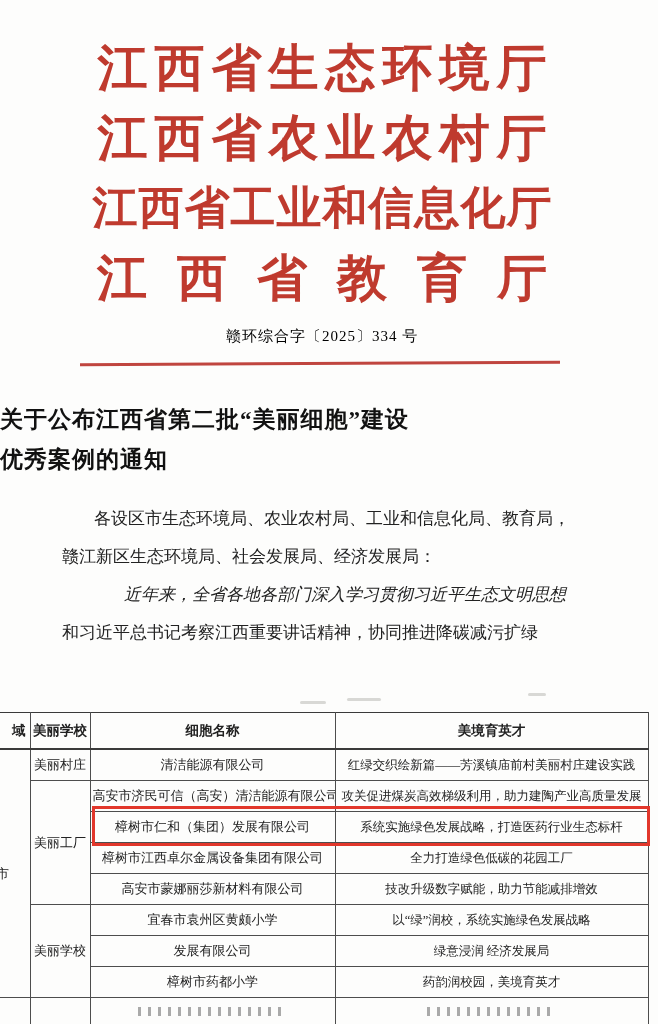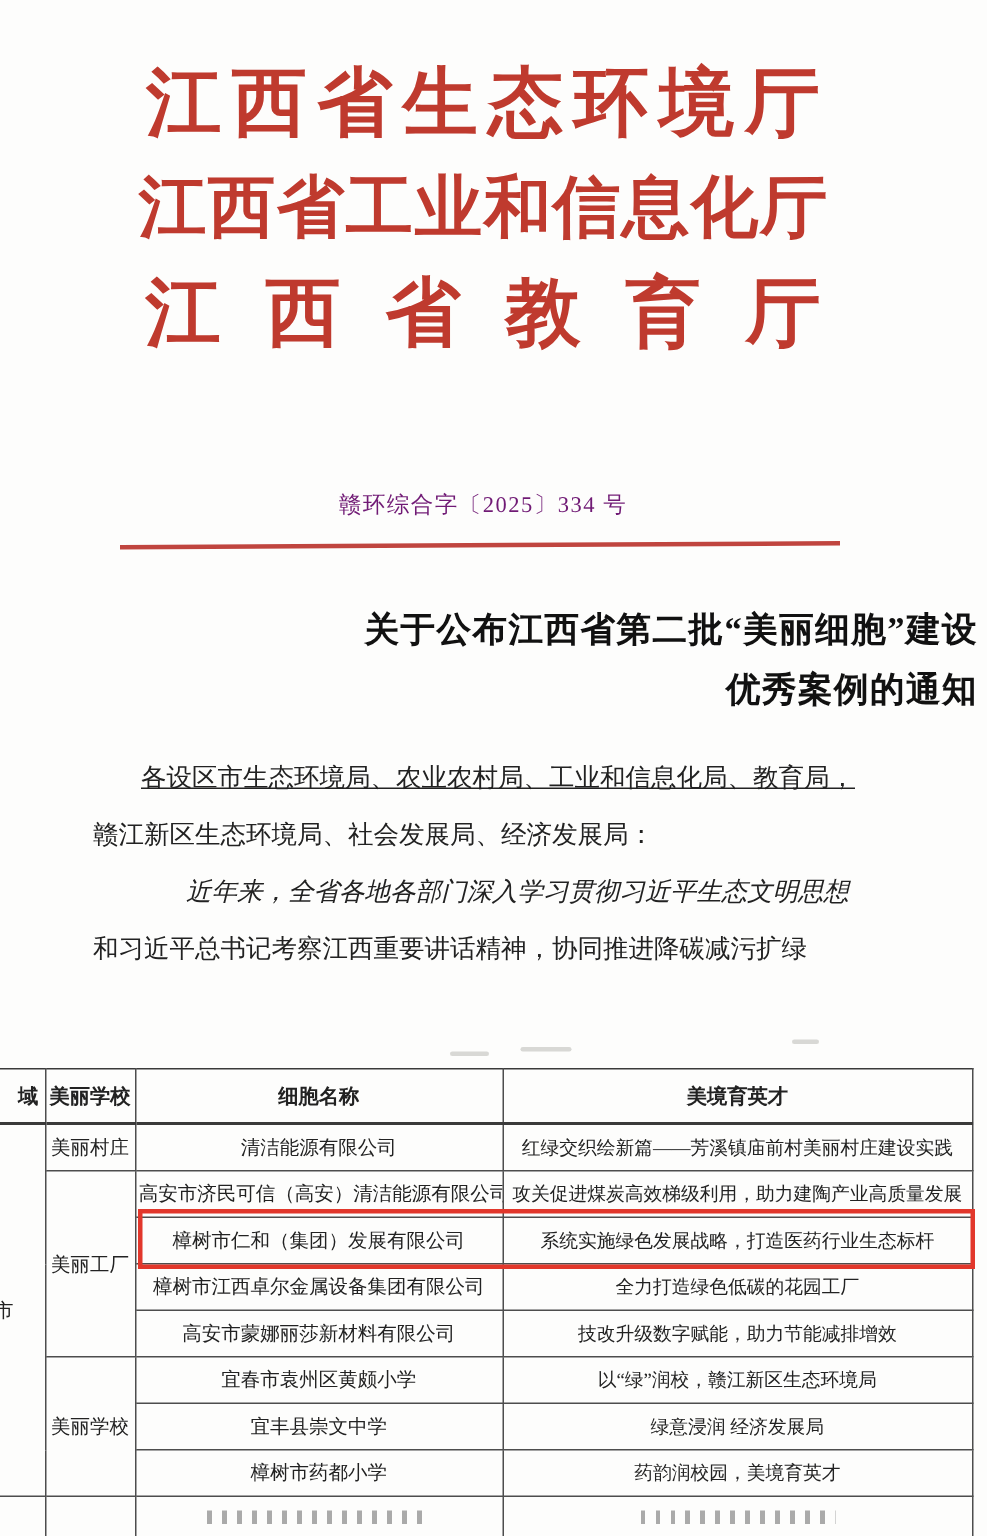--- a/index.html
+++ b/index.html
@@ -17,39 +17,39 @@
   .agency{
     font-weight:bold;color:#bf3a2e;font-size:50px;line-height:57px;
     white-space:nowrap;margin-bottom:13px;
   }
   .a1,.a2{letter-spacing:7px;margin-right:-7px;}
   .a3{font-size:45px;letter-spacing:1px;margin-right:-1px;}
   .a4{letter-spacing:30px;margin-right:-30px;}
   
   .doc-number{
     position:absolute;top:327px;left:0;right:14px;text-align:center;
-    font-size:15px;letter-spacing:1px;color:#701a75;
+    font-size:15px;letter-spacing:1px;color:#000000;
   }
   
   .red-rule{
     position:absolute;top:362px;left:80px;width:480px;height:2.5px;
     background:#c0453f;transform:rotate(-0.3deg);
   }
   
   .title{
-    position:absolute;top:400px;left:0;right:6px;text-align:right;
+    position:absolute;top:400px;left:0;right:6px;text-align:left;
     font-size:23px;font-weight:bold;line-height:40px;letter-spacing:1px;color:#111;
   }
   
   .body-text{
     position:absolute;top:500px;left:62px;width:540px;
     font-size:17px;line-height:38px;color:#222;
   }
   .body-text div{white-space:nowrap;}
-  .b1{padding-left:32px;text-decoration:underline;}
+  .b1{padding-left:32px;}
   .b3{padding-left:62px;font-style:italic;}
   
   .smudge{position:absolute;background:#b9b9b4;opacity:.55;border-radius:2px;}
   .sm1{top:701px;left:300px;width:26px;height:3px;}
   .sm2{top:698px;left:347px;width:34px;height:3px;}
   .sm3{top:693px;left:528px;width:18px;height:3px;}
   
   .cases{position:absolute;top:712px;left:0;}
   table{border-collapse:collapse;table-layout:fixed;width:648px;}
   td,th{
@@ -79,20 +79,21 @@
     border:3px solid #e2372b;background:transparent;
   }
 </style>
 </head>
 <body>
 
 <div class="page">
 
   <div class="red-head">
     <div class="agency a1">江西省生态环境厅</div>
+    <div class="agency a2">江西省农业农村厅</div>
     <div class="agency a3">江西省工业和信息化厅</div>
     <div class="agency a4">江西省教育厅</div>
   </div>
 
   <div class="doc-number">赣环综合字〔2025〕334 号</div>
 
   <div class="red-rule"></div>
 
   <div class="title">
     <div>关于公布江西省第二批“美丽细胞”建设</div>
@@ -146,24 +147,24 @@
           <td class="name-cell">樟树市江西卓尔金属设备集团有限公司</td>
           <td>全力打造绿色低碳的花园工厂</td>
         </tr>
         <tr>
           <td class="name-cell">高安市蒙娜丽莎新材料有限公司</td>
           <td>技改升级数字赋能，助力节能减排增效</td>
         </tr>
         <tr>
           <td class="type-cell" rowspan="3">美丽学校</td>
           <td class="name-cell">宜春市袁州区黄颇小学</td>
-          <td>以“绿”润校，赣江新区生态环境局</td>
+          <td>以“绿”润校，系统实施绿色发展战略</td>
         </tr>
         <tr>
-          <td class="name-cell">宜丰县崇文中学</td>
+          <td class="name-cell">发展有限公司</td>
           <td>绿意浸润 经济发展局</td>
         </tr>
         <tr>
           <td class="name-cell">樟树市药都小学</td>
           <td>药韵润校园，美境育英才</td>
         </tr>
         <tr class="partial">
           <td class="left-clip"></td>
           <td></td>
           <td>

